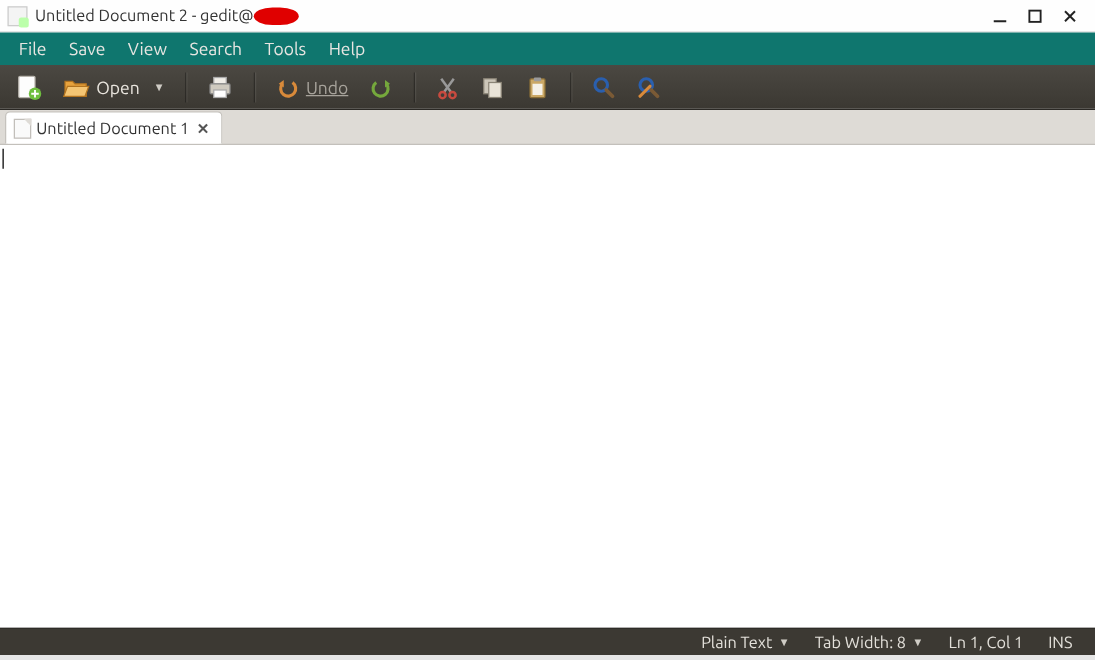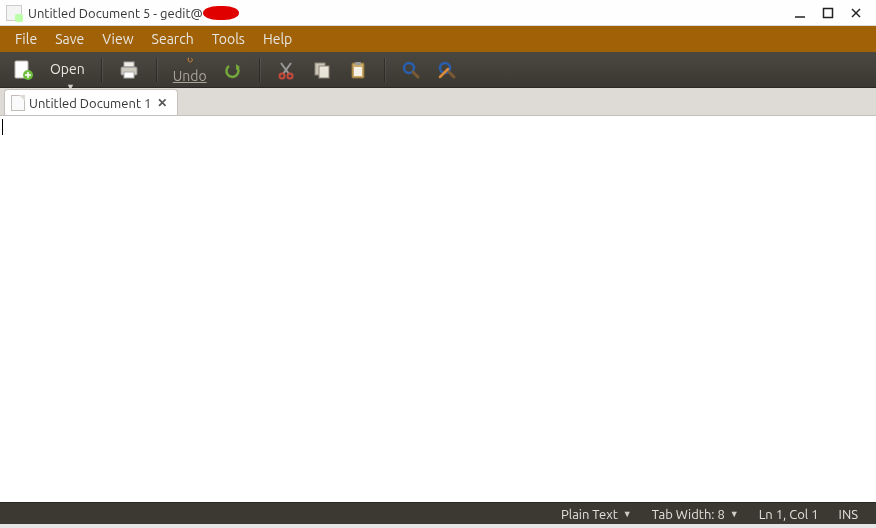--- a/index.html
+++ b/index.html
@@ -50,21 +50,21 @@
     width: 28px; height: 20px;
     display: flex; align-items: center; justify-content: center;
     font-size: 13px;
     color: #222;
   }
   .titlebar .winbtn svg { width: 12px; height: 12px; }
 
   
   .menubar {
     height: 26px;
-    background: #a16207;
+    background: #0f766e;
     color: #e8e6e2;
     display: flex;
     align-items: center;
     padding: 0 6px;
     font-size: 14px;
   }
   .menubar .menuitem {
     padding: 3px 9px;
     cursor: default;
   }
@@ -80,21 +80,21 @@
     gap: 4px;
     color: #eae6df;
   }
   .toolbar .tbtn {
     height: 28px;
     display: flex;
     align-items: center;
     padding: 0 6px;
     border-radius: 3px;
   }
-  .toolbar .tbtn.with-label { gap: 5px; font-size: 14px; flex-direction: column; }
+  .toolbar .tbtn.with-label { gap: 5px; font-size: 14px; }
   .toolbar .sep {
     width: 1px; height: 24px;
     background: rgba(0,0,0,0.3);
     margin: 0 6px;
     box-shadow: 1px 0 rgba(255,255,255,0.08);
   }
   .toolbar .tbtn .caret {
     margin-left: 6px;
     font-size: 9px;
     color: #cfccc5;
@@ -179,21 +179,21 @@
   .bottomstrip {
     height: 4px;
     background: #e6e6e6;
   }
 </style>
 </head>
 <body>
 
 <div class="titlebar">
   <div class="title-icon"></div>
-  <span class="title-text">Untitled Document 5 - gedit@</span>
+  <span class="title-text">Untitled Document 2 - gedit@</span>
   <div class="redact"></div>
   <div class="spacer"></div>
   <div class="winbtn">
     <svg viewBox="0 0 12 12">
         <line x1="1" y1="10" x2="11" y2="10" stroke="#222" stroke-width="1.5"></line>
       </svg>
   </div>
   <div class="winbtn">
     <svg viewBox="0 0 12 12">
         <rect x="1.5" y="1.5" width="9" height="9" fill="none" stroke="#222" stroke-width="1.5"></rect>

